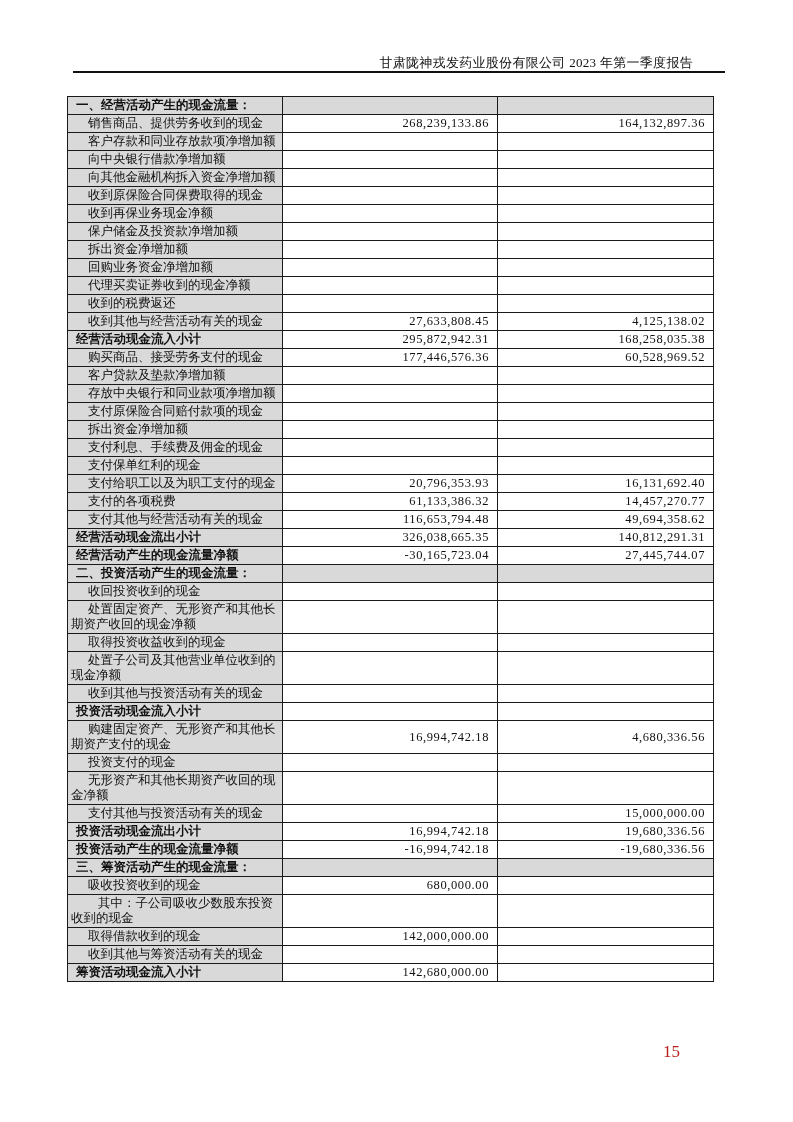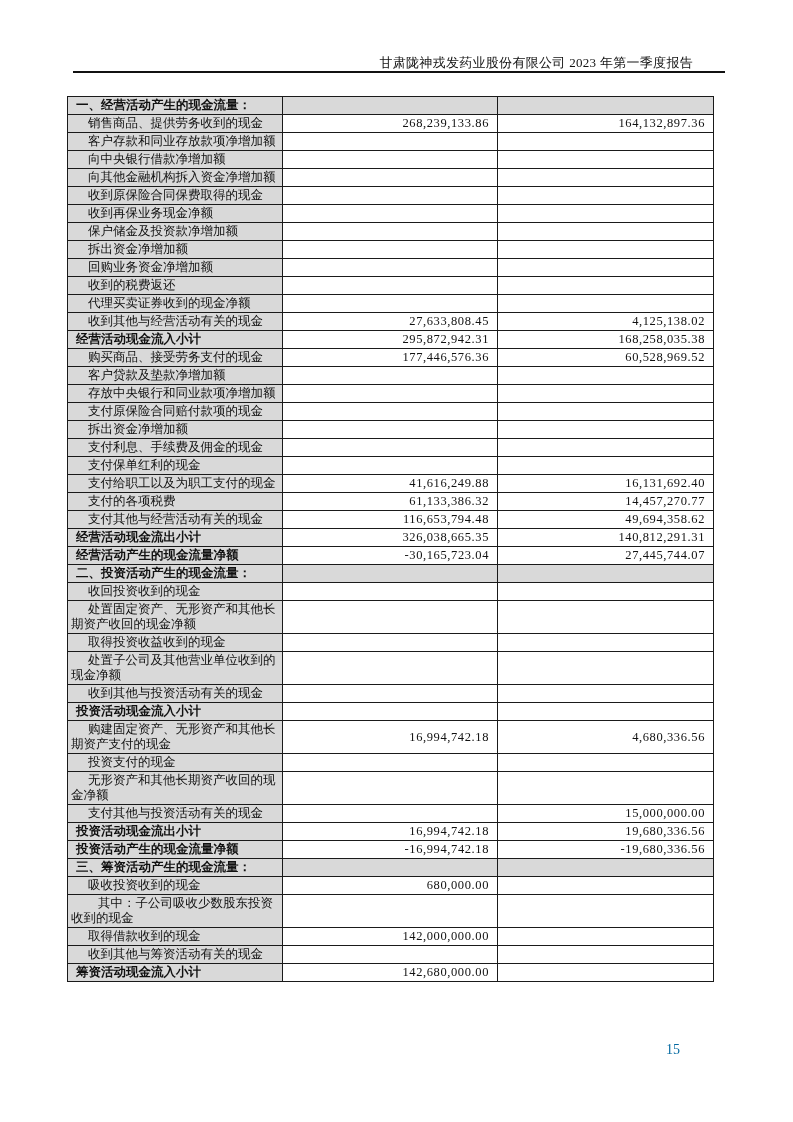--- a/index.html
+++ b/index.html
@@ -60,22 +60,22 @@
     font-variant-numeric: tabular-nums;
   }
   tr.row-section td.value { background: #d9d9d9; }
   tr.row-section td.label,
   tr.row-subtotal td.label { text-indent: 5px; font-weight: bold; }
   tr.row-subitem td.label { text-indent: 27px; }
   .page-number {
     position: absolute;
     top: 1042px;
     right: 80px;
-    font-size: 14px;
-    color: #0369a1;
+    font-size: 17px;
+    color: #b91c1c;
   }
 </style>
 </head>
 <body>
 
 <div class="page">
 
   <div class="header-title">甘肃陇神戎发药业股份有限公司 2023 年第一季度报告</div>
 
   <div class="header-rule"></div>
@@ -131,26 +131,26 @@
           <td class="label">拆出资金净增加额</td>
           <td class="value"></td>
           <td class="value"></td>
         </tr>
         <tr class="row-item">
           <td class="label">回购业务资金净增加额</td>
           <td class="value"></td>
           <td class="value"></td>
         </tr>
         <tr class="row-item">
+          <td class="label">代理买卖证券收到的现金净额</td>
+          <td class="value"></td>
+          <td class="value"></td>
+        </tr>
+        <tr class="row-item">
           <td class="label">收到的税费返还</td>
-          <td class="value"></td>
-          <td class="value"></td>
-        </tr>
-        <tr class="row-item">
-          <td class="label">代理买卖证券收到的现金净额</td>
           <td class="value"></td>
           <td class="value"></td>
         </tr>
         <tr class="row-item">
           <td class="label">收到其他与经营活动有关的现金</td>
           <td class="value">27,633,808.45</td>
           <td class="value">4,125,138.02</td>
         </tr>
         <tr class="row-subtotal">
           <td class="label">经营活动现金流入小计</td>
@@ -187,21 +187,21 @@
           <td class="value"></td>
           <td class="value"></td>
         </tr>
         <tr class="row-item">
           <td class="label">支付保单红利的现金</td>
           <td class="value"></td>
           <td class="value"></td>
         </tr>
         <tr class="row-item">
           <td class="label">支付给职工以及为职工支付的现金</td>
-          <td class="value">41,616,249.88</td>
+          <td class="value">20,796,353.93</td>
           <td class="value">16,131,692.40</td>
         </tr>
         <tr class="row-item">
           <td class="label">支付的各项税费</td>
           <td class="value">61,133,386.32</td>
           <td class="value">14,457,270.77</td>
         </tr>
         <tr class="row-item">
           <td class="label">支付其他与经营活动有关的现金</td>
           <td class="value">116,653,794.48</td>

